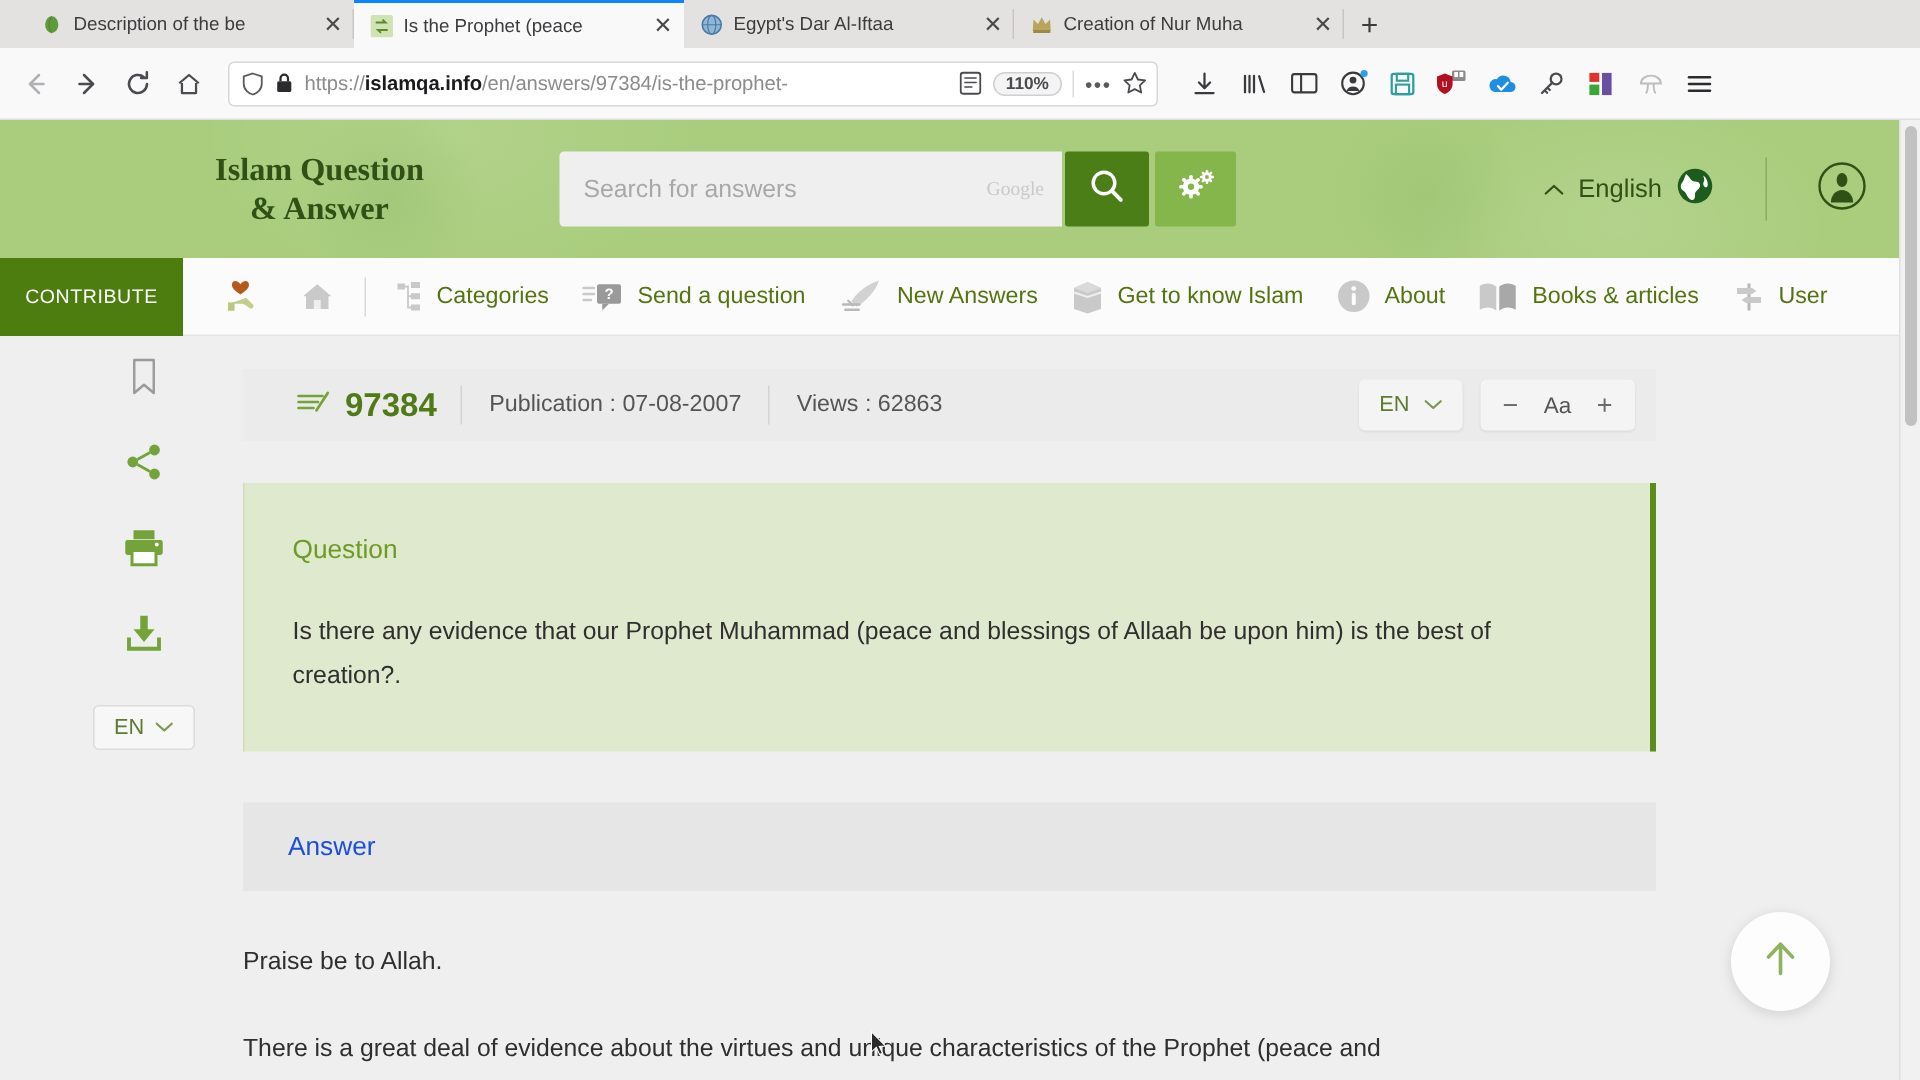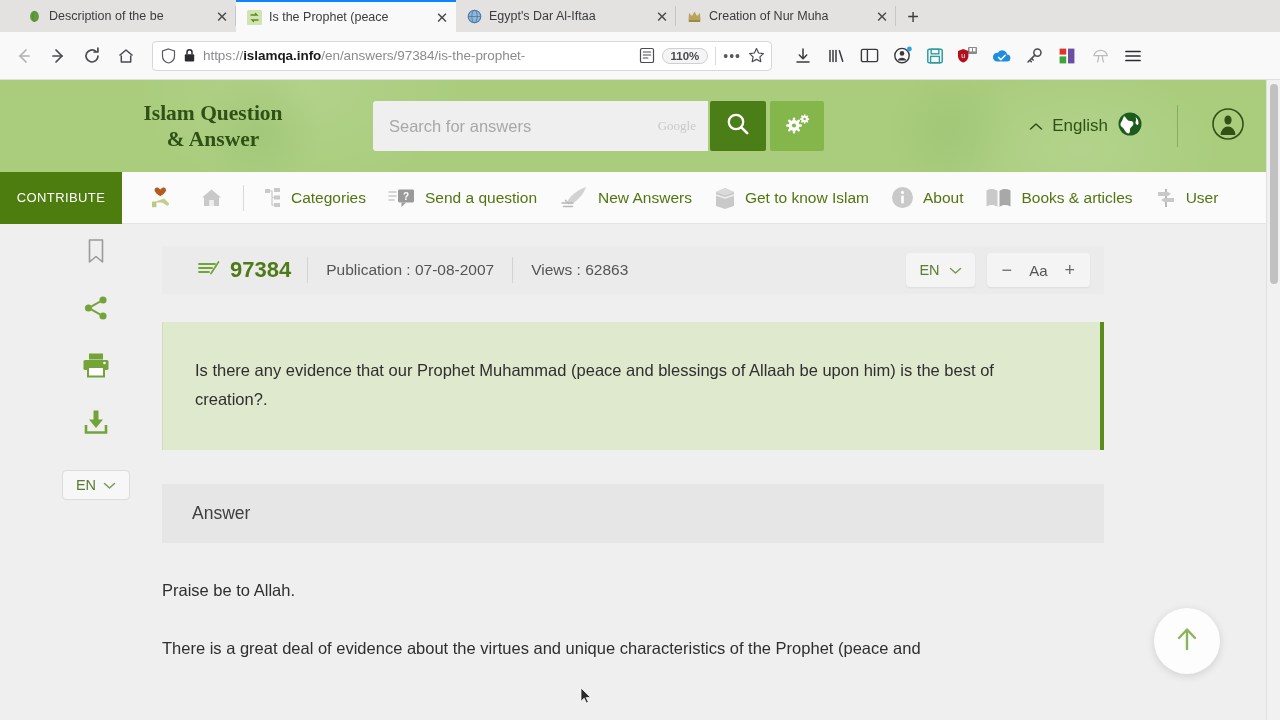--- a/index.html
+++ b/index.html
@@ -175,21 +175,21 @@
   .ctl-box .aa { font-size: 15px; color: #555; }
 
   .qbox {
     margin-top: 28px; background: #dfe9cd; border-right: 4px solid #5d8c1e;
     border-left: 1px solid #cfdcb8; padding: 34px 32px 36px 32px; position: relative;
   }
   .qbox .qlabel { color: #6d9b23; font-size: 17.5px; margin-bottom: 30px; }
   .qbox .qtext { color: #2f2f2f; font-size: 16.5px; line-height: 1.75; max-width: 860px; }
 
   .abox { margin-top: 34px; background: #e6e6e6; padding: 19px 30px; }
-  .abox .alabel { color: #404040; font-size: 17.5px; }
+  .abox .alabel { color: #1d4ed8; font-size: 17.5px; }
   .atext { margin-top: 33px; font-size: 16.5px; color: #2f2f2f; line-height: 1.7; padding-left: 0;}
   .atext p + p { margin-top: 30px; }
 
   .fab {
     position: absolute; right: 46px; bottom: 28px; width: 66px; height: 66px;
     border-radius: 50%; background: #fdfdfd; box-shadow: 0 2px 9px rgba(0,0,0,.13);
     display: flex; align-items: center; justify-content: center;
   }
 
   .cursor { position: absolute; left: 580px; top: 463px; z-index: 50; }
@@ -649,20 +649,21 @@
               </div>
               <div class="ctl-box" style="gap:17px;padding:0 15px;">
                 <span class="fs">−</span>
                 <span class="aa">Aa</span>
                 <span class="fs">+</span>
               </div>
             </div>
           </div>
 
           <div class="qbox">
+            <div class="qlabel">Question</div>
             <div class="qtext">Is there any evidence that our Prophet Muhammad (peace and blessings of Allaah be upon him) is the best of creation?.</div>
           </div>
 
           <div class="abox">
             <div class="alabel">Answer</div>
           </div>
           <div class="atext">
             <p>Praise be to Allah.</p>
             <p>There is a great deal of evidence about the virtues and unique characteristics of the Prophet (peace and</p>
           </div>

